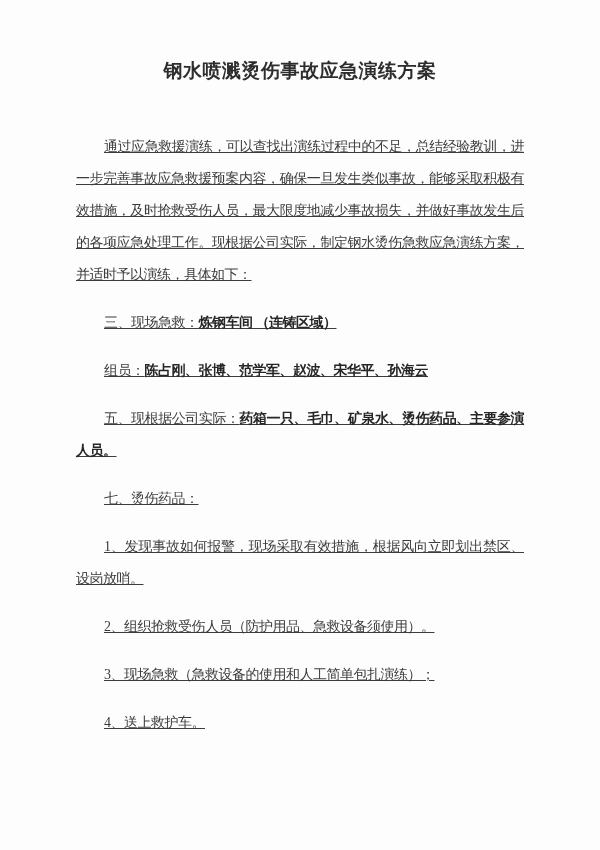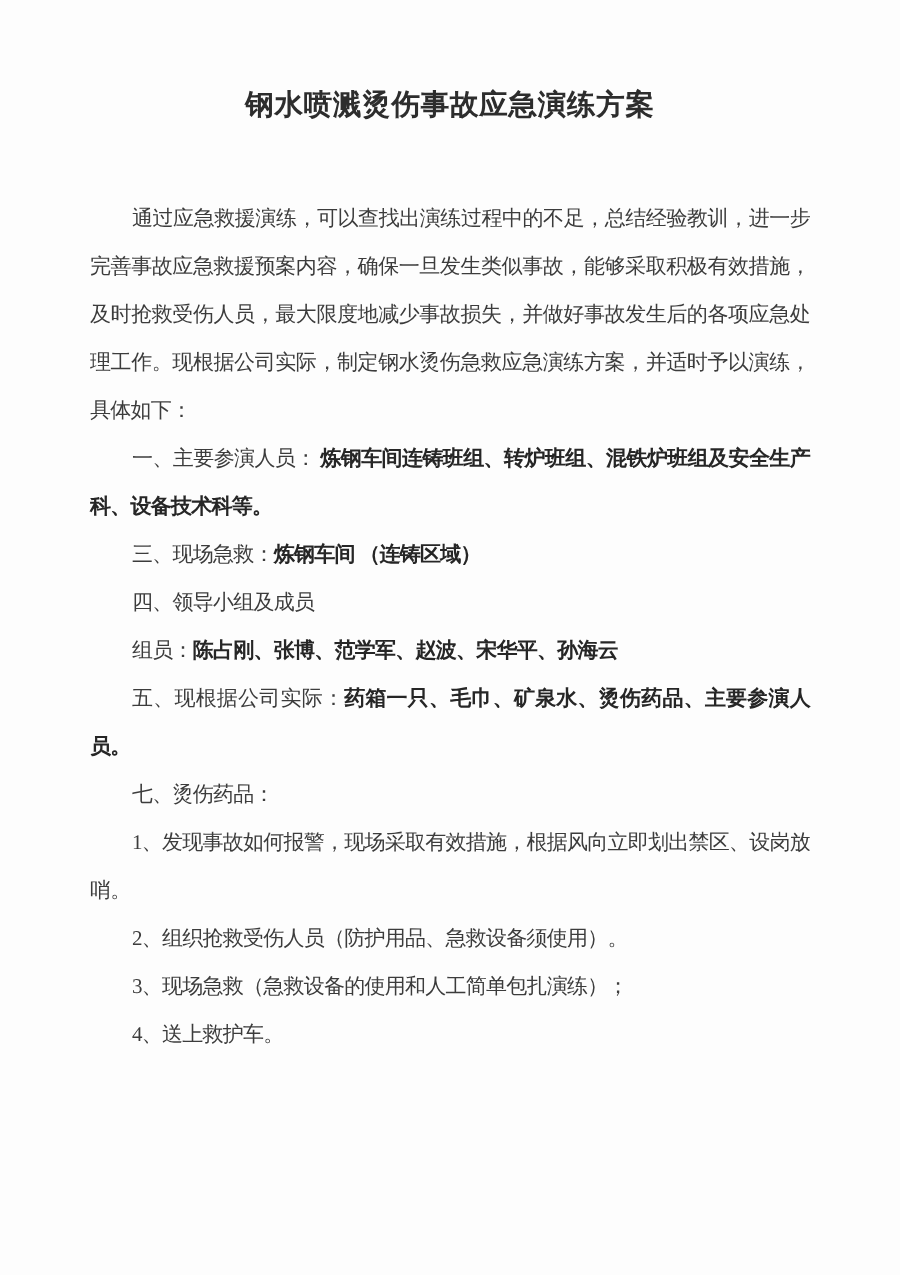--- a/index.html
+++ b/index.html
@@ -22,51 +22,50 @@
   .title {
     margin: 0 0 44px 0;
     text-align: center;
     font-size: 19px;
     font-weight: bold;
     color: #2d2d2d;
     line-height: 32px;
     letter-spacing: 0.5px;
   }
   .para {
-    margin: 0;
+    margin: 16px;
     font-size: 14px;
     line-height: 32px;
     text-align: justify;
     text-indent: 2em;
     letter-spacing: -0.5px;
     word-break: break-all;
+    text-decoration: underline;
   }
   .b {
     font-weight: bold;
     color: #262626;
   }
   .gap {
     margin-left: 50px;
   }
 </style>
 </head>
 <body>
 
 <div class="page">
 
   <h1 class="title">钢水喷溅烫伤事故应急演练方案</h1>
 
   <p class="para"><span>通过应急救援演练，可以查找出演练过程中的不足，总结经验教训，进一步完善事故应急救援预案内容，确保一旦发生类似事故，能够采取积极有效措施，及时抢救受伤人员，最大限度地减少事故损失，并做好事故发生后的各项应急处理工作。现根据公司实际，制定钢水烫伤急救应急演练方案，并适时予以演练，具体如下：</span></p>
 
-  <p class="para"><span>一、主要参演人员：&nbsp;</span><span class="b">炼钢车间连铸班组、转炉班组、混铁炉班组及安全生产科、设备技术科等。</span></p>
 
 
   <p class="para"><span>三、现场急救：</span><span class="b">炼钢车间&nbsp;（连铸区域）</span></p>
 
-  <p class="para"><span>四、领导小组及成员</span></p>
 
 
   <p class="para"><span>组员：</span><span class="b">陈占刚、张博、范学军、赵波、宋华平、孙海云</span></p>
 
   <p class="para"><span>五、现根据公司实际：</span><span class="b">药箱一只、毛巾、矿泉水、烫伤药品、主要参演人员。</span></p>
 
 
   <p class="para"><span>七、烫伤药品：</span></p>
 
   <p class="para"><span>1、发现事故如何报警，现场采取有效措施，根据风向立即划出禁区、设岗放哨。</span></p>

